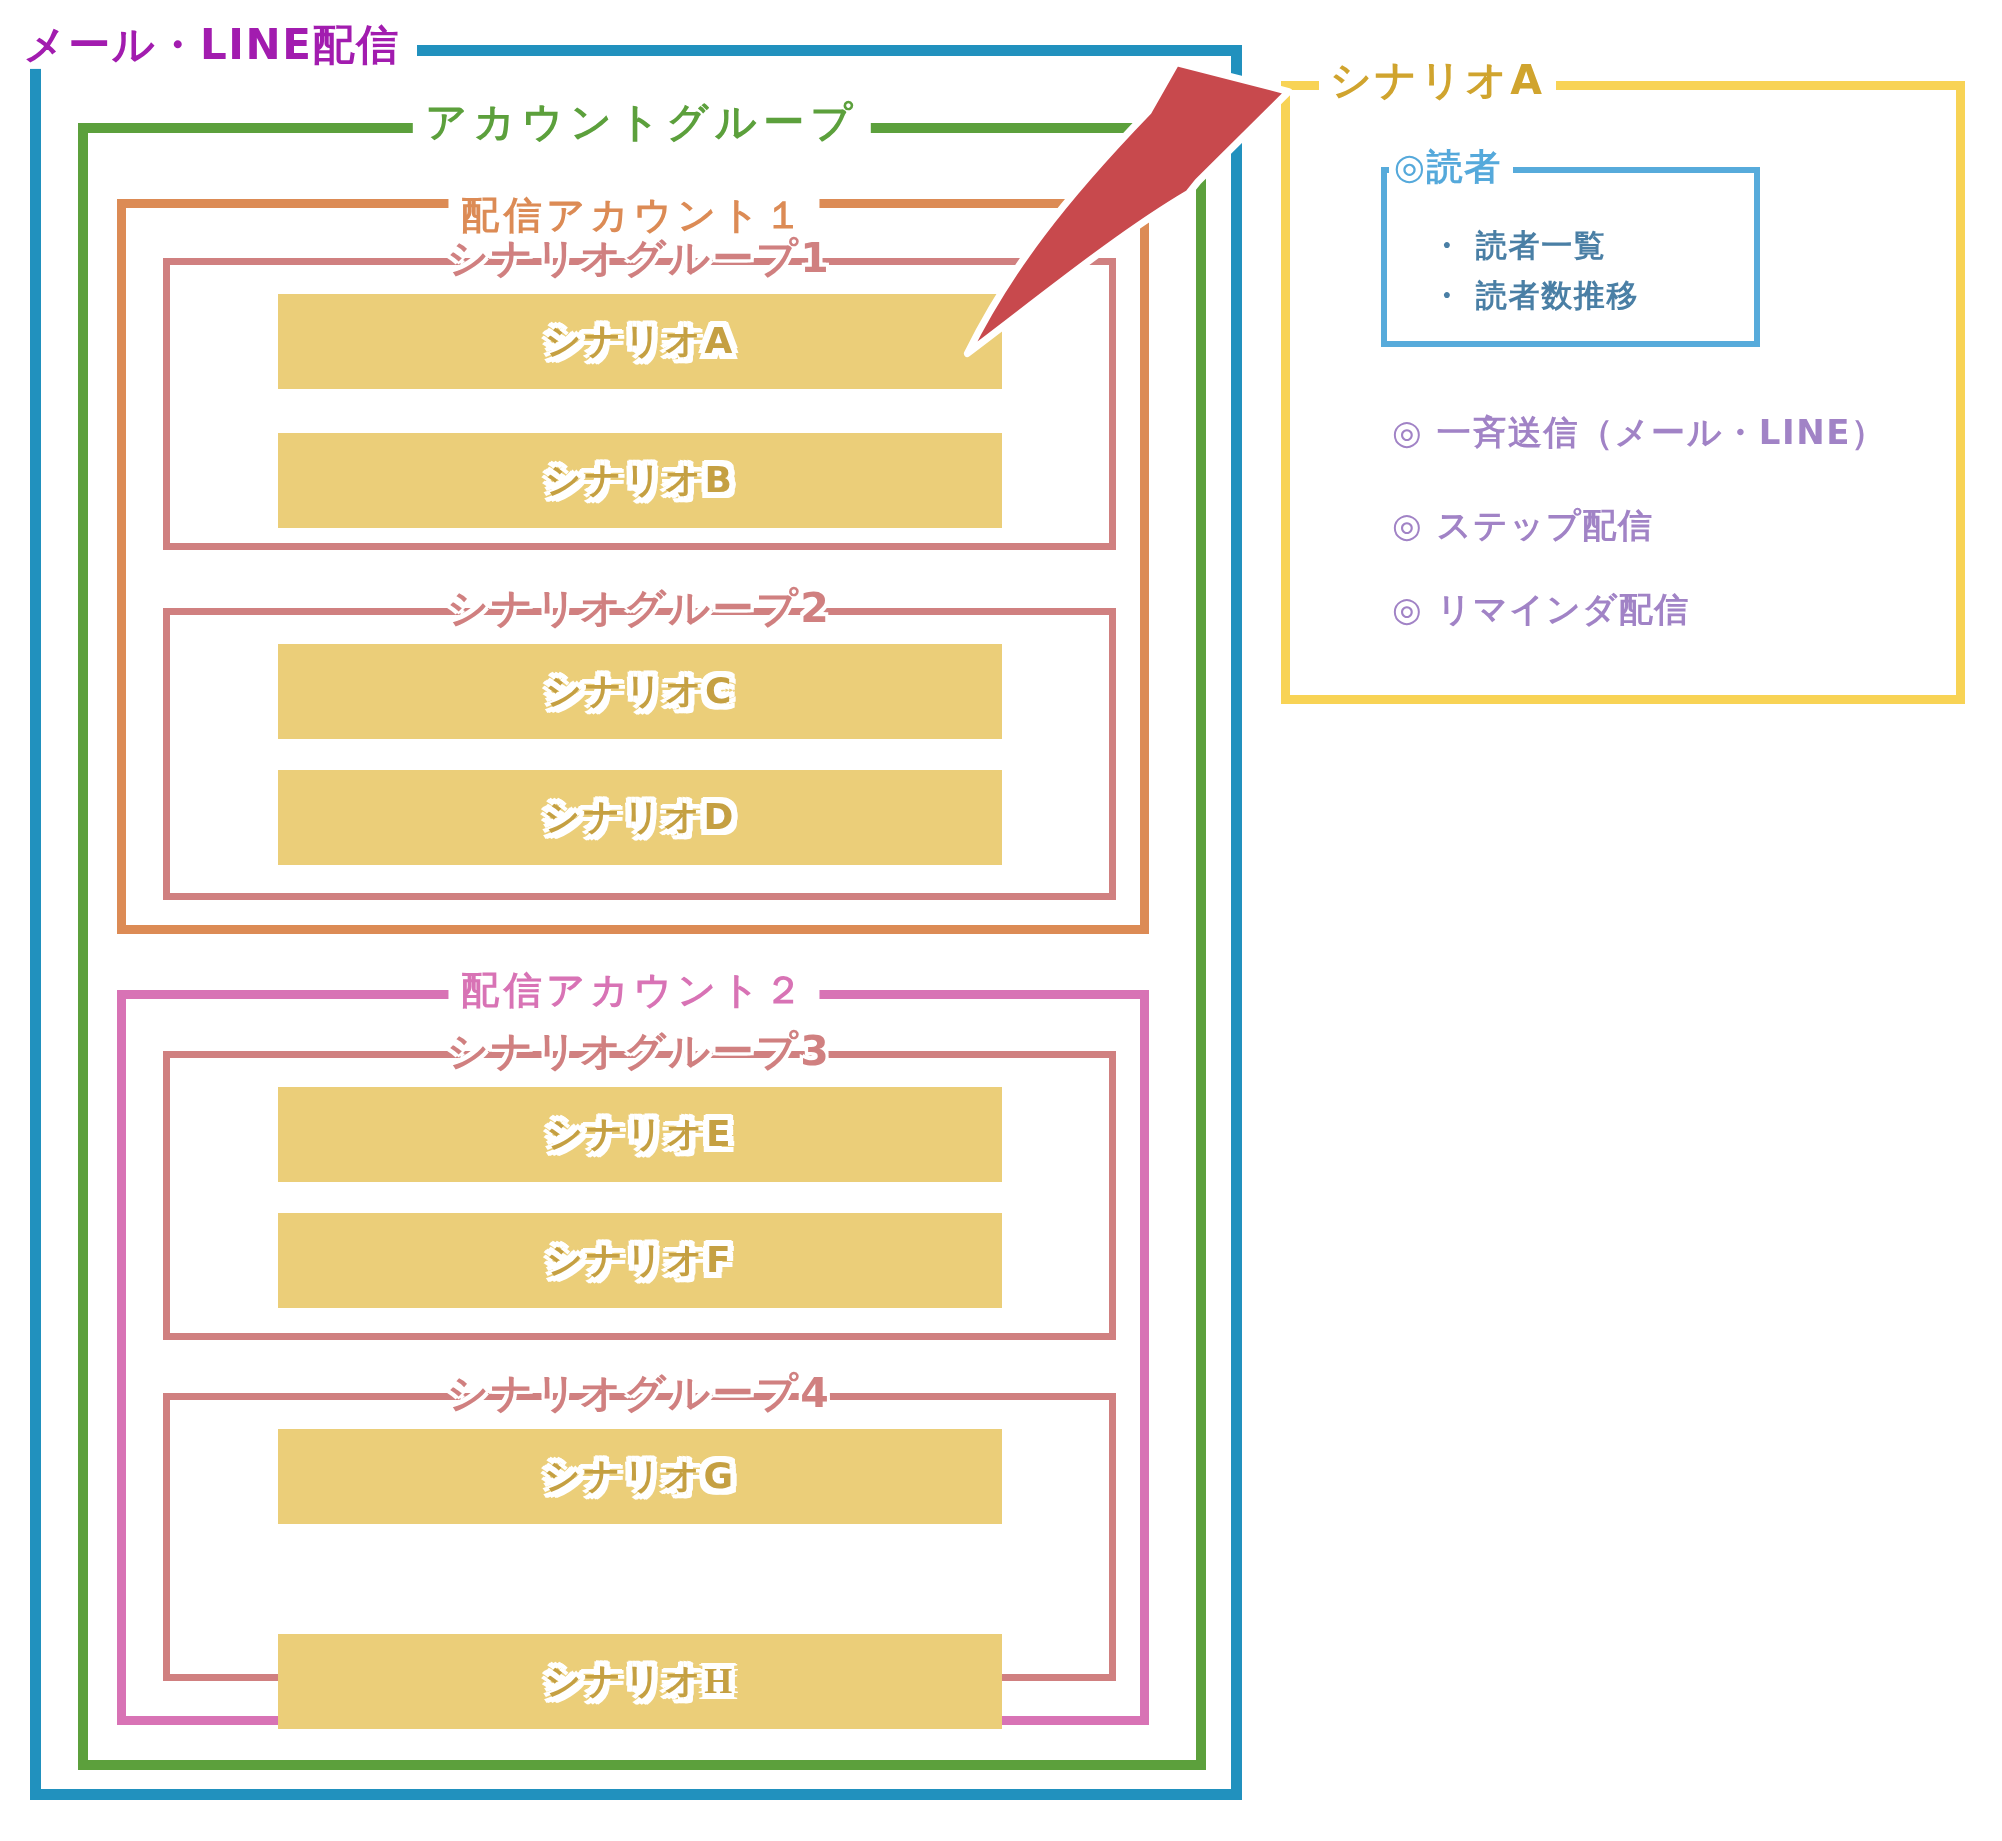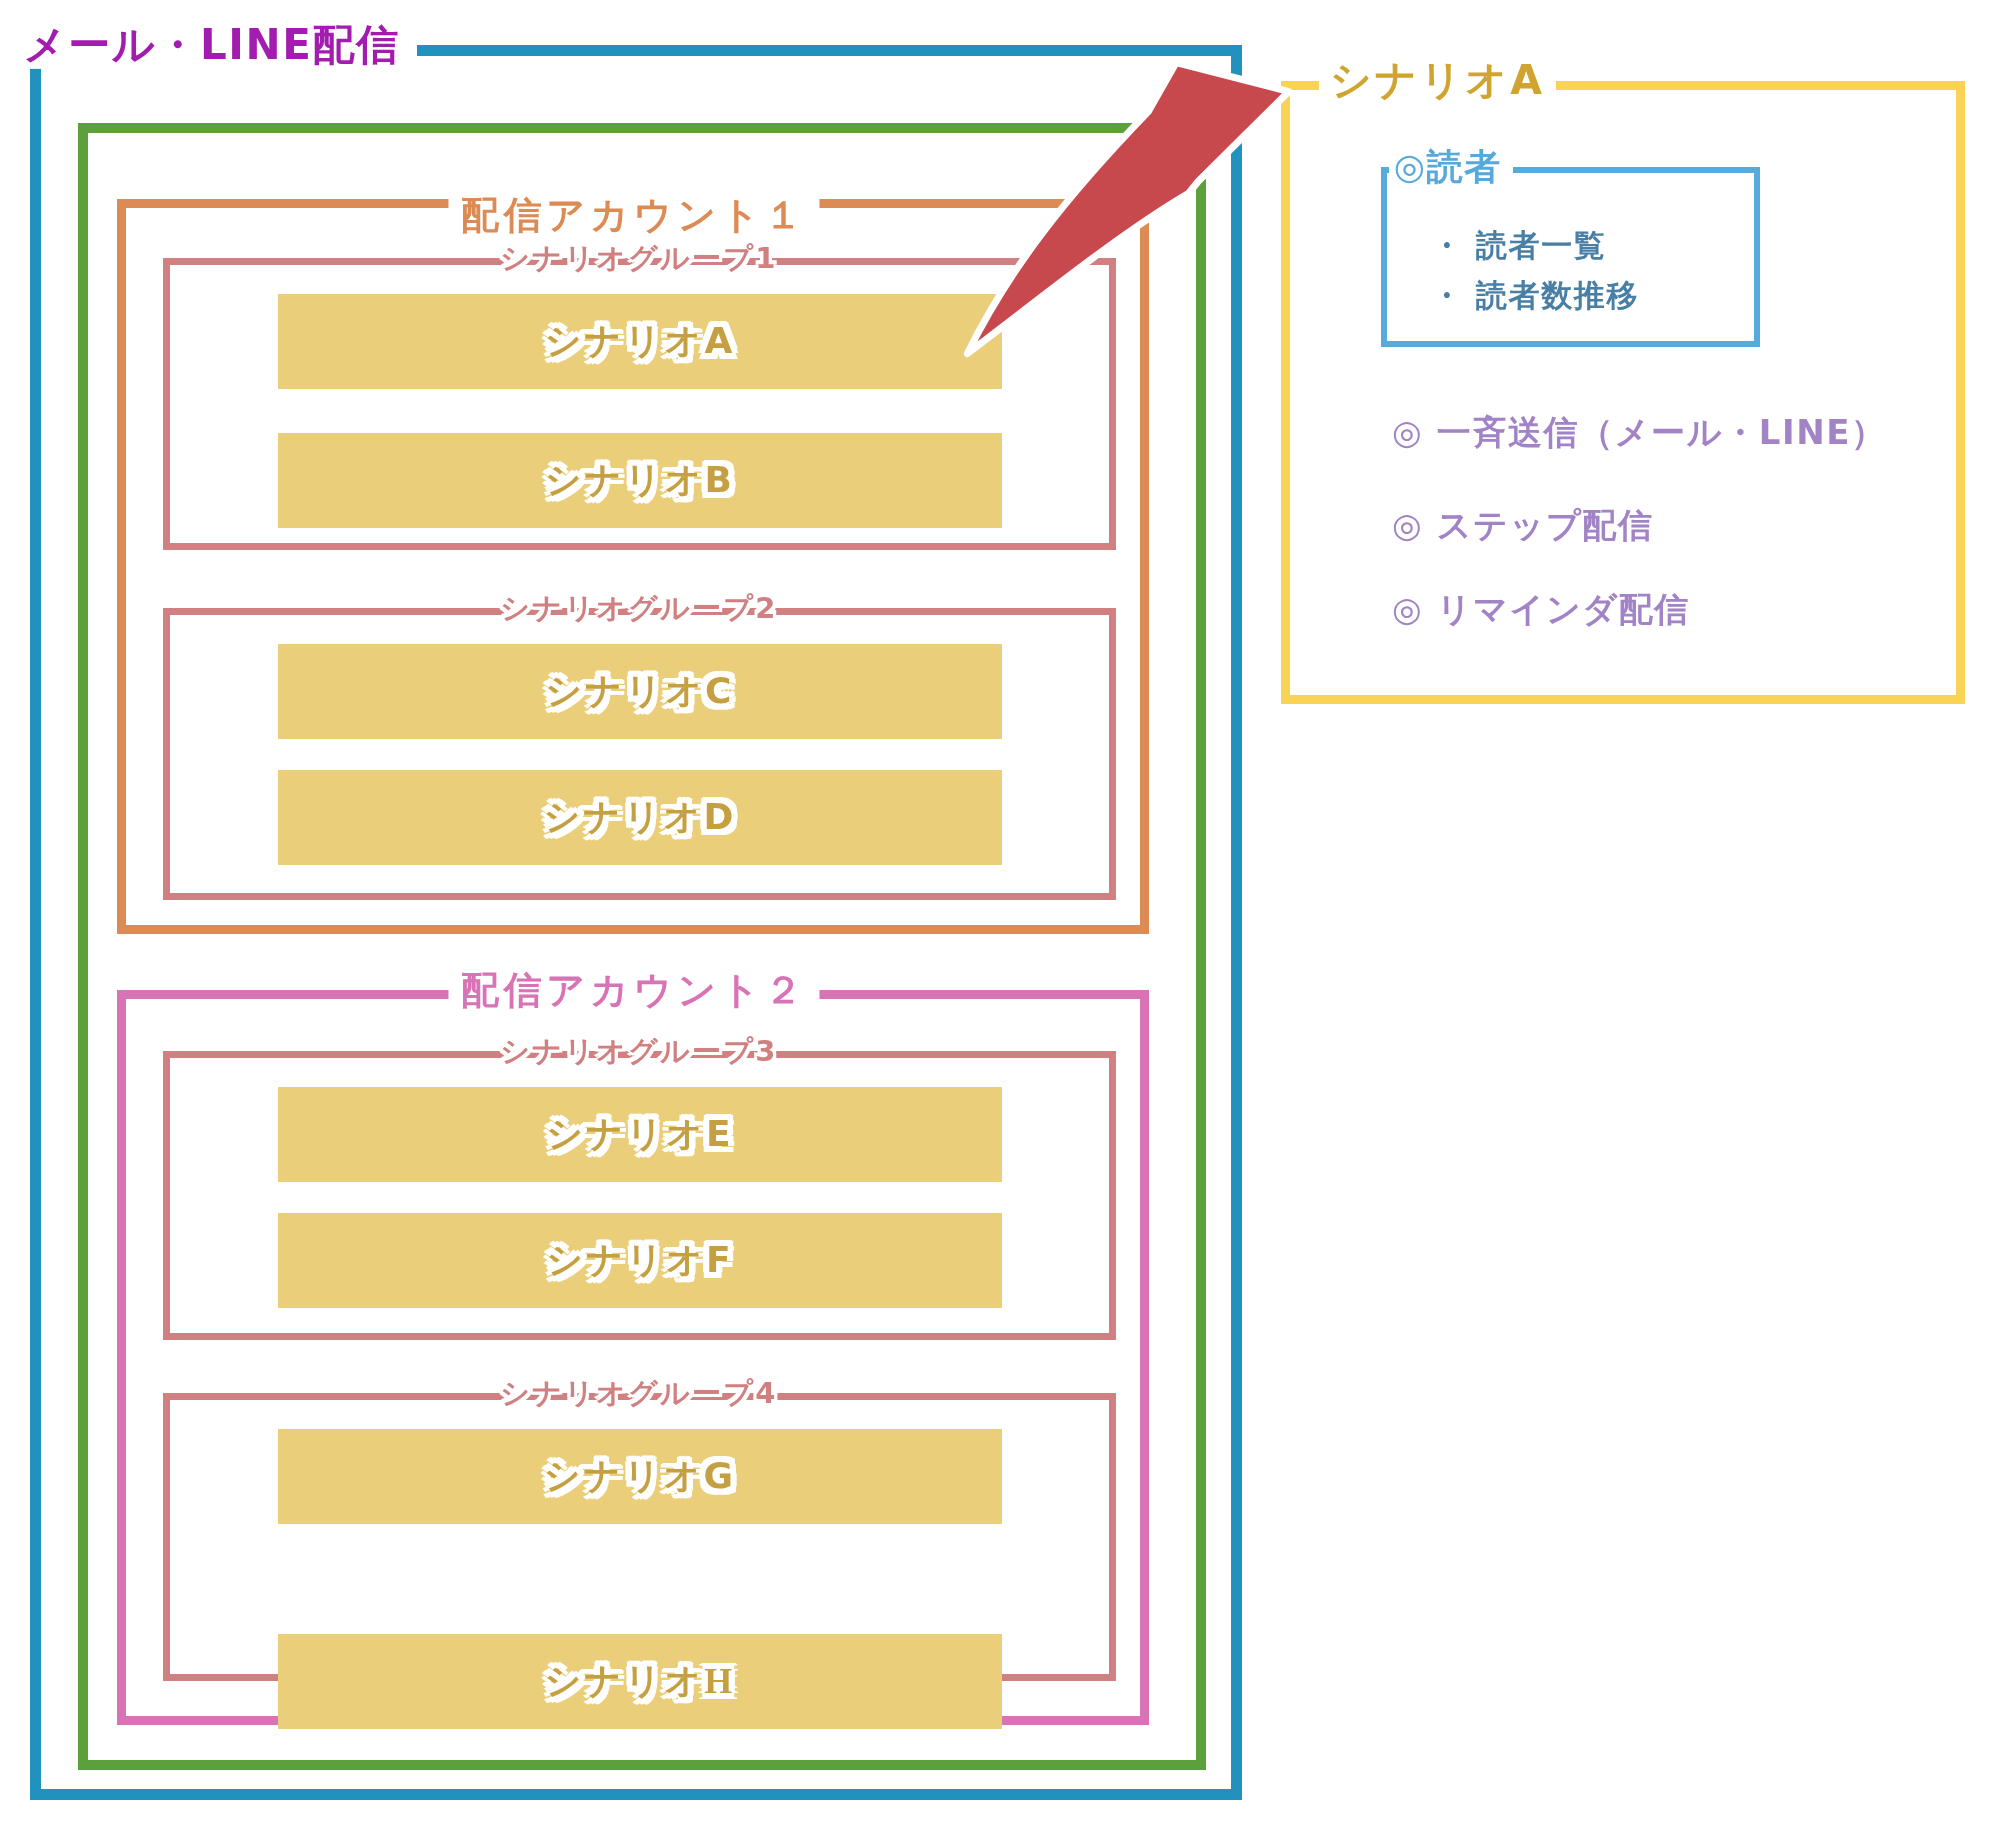--- a/index.html
+++ b/index.html
@@ -36,21 +36,21 @@
   .lbl{position:absolute;white-space:nowrap;line-height:1;}
   .lbl.centered{transform:translate(-50%,-50%);}
   .lbl.left-anchored{transform:translateY(-50%);}
   .plate{background:#ffffff;padding:3.1px 12.5px;}
 
   .lbl.system  {font-size:42px;letter-spacing:1.6px;color:#a21caf;padding:3.1px 17px 3.1px 1.6px;}
   .lbl.acct-grp{font-size:41px;letter-spacing:6.3px;color:#5CA03C;}
   .lbl.acct-1  {font-size:38px;letter-spacing:4.7px;color:#DC8B55;}
   .lbl.acct-2  {font-size:38px;letter-spacing:4.7px;color:#D873B5;}
   .lbl.sgroup{
-    font-size:29px;letter-spacing:2.3px;color:#D08080;
+    font-size:41px;letter-spacing:2.3px;color:#D08080;
     text-shadow:
       -3.1px -3.1px 0 #fff, 3.1px -3.1px 0 #fff,-3.1px 3.1px 0 #fff, 3.1px 3.1px 0 #fff,
       -3.1px 0 0 #fff, 3.1px 0 0 #fff, 0 -3.1px 0 #fff, 0 3.1px 0 #fff;
   }
   .lbl.detail-title{font-size:41px;letter-spacing:3.1px;color:#D0A42E;padding:3.1px 11px;}
   .lbl.reader-title{font-size:36px;letter-spacing:1.6px;color:#55A9DB;padding:3.1px 11px 3.1px 4.7px;}
   .lbl.reader-item {font-size:31px;letter-spacing:1.6px;color:#4A7FA5;}
   .lbl.fn-item     {font-size:34px;letter-spacing:1.6px;color:#A183C6;}
 
   .arrow-svg{position:absolute;left:0;top:0;z-index:50;}
@@ -89,20 +89,21 @@
   </div>
   <div class="bar" style="top:1429px;">
     <span class="bar-label">シナリオG</span>
   </div>
   <div class="bar" style="top:1634px;font-family:Liberation Serif, serif;">
     <span class="bar-label">シナリオH</span>
   </div>
 
   <div class="lbl system left-anchored plate" style="left:22px;top:45px;">メール・LINE配信</div>
 
+  <div class="lbl acct-grp centered plate" style="left:642px;top:123px;">アカウントグループ</div>
 
   <div class="lbl acct-1 centered plate" style="left:634px;top:215px;">配信アカウント１</div>
 
   <div class="lbl acct-2 centered plate" style="left:634px;top:990px;text-align:right;">配信アカウント２</div>
 
   <div class="lbl sgroup centered" style="left:639px;top:258px;">シナリオグループ1</div>
   <div class="lbl sgroup centered" style="left:639px;top:608px;">シナリオグループ2</div>
   <div class="lbl sgroup centered" style="left:639px;top:1051px;">シナリオグループ3</div>
   <div class="lbl sgroup centered" style="left:639px;top:1393px;">シナリオグループ4</div>
 

